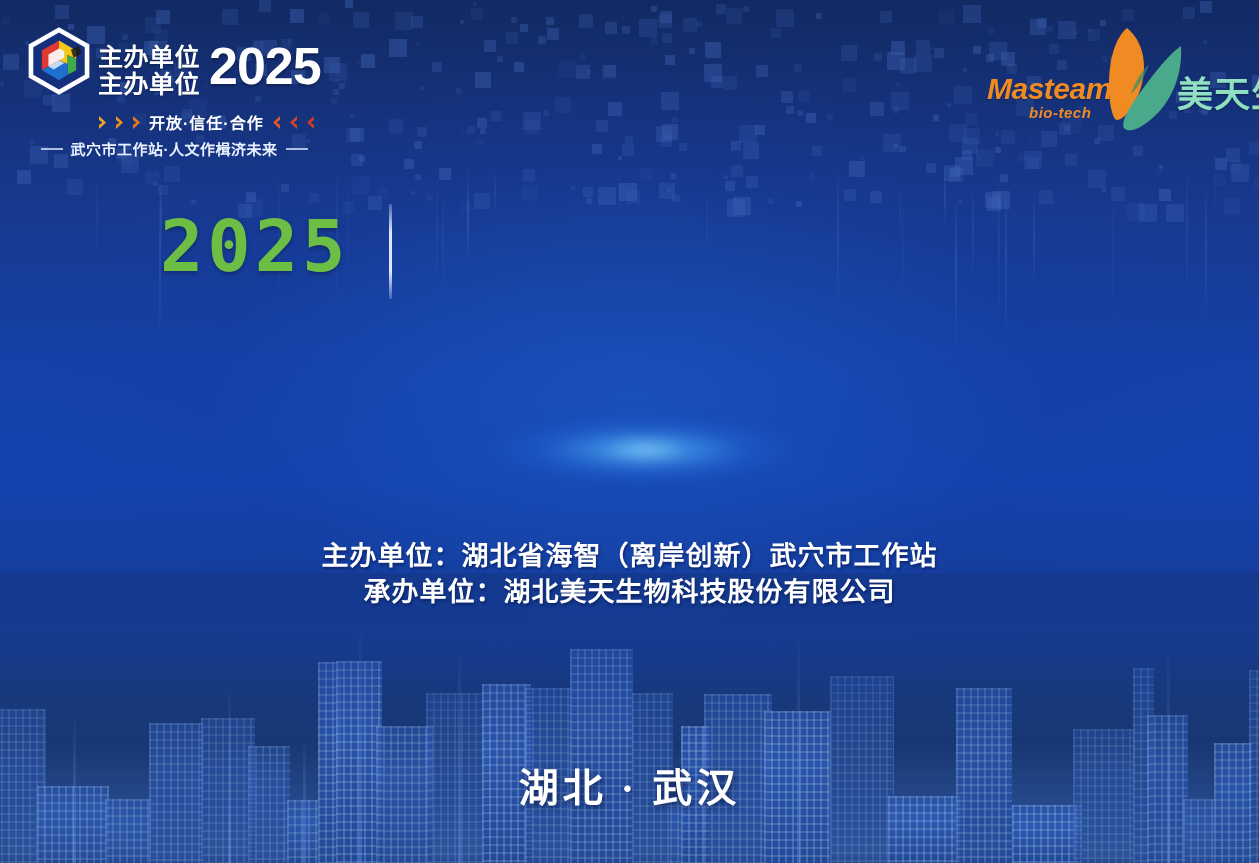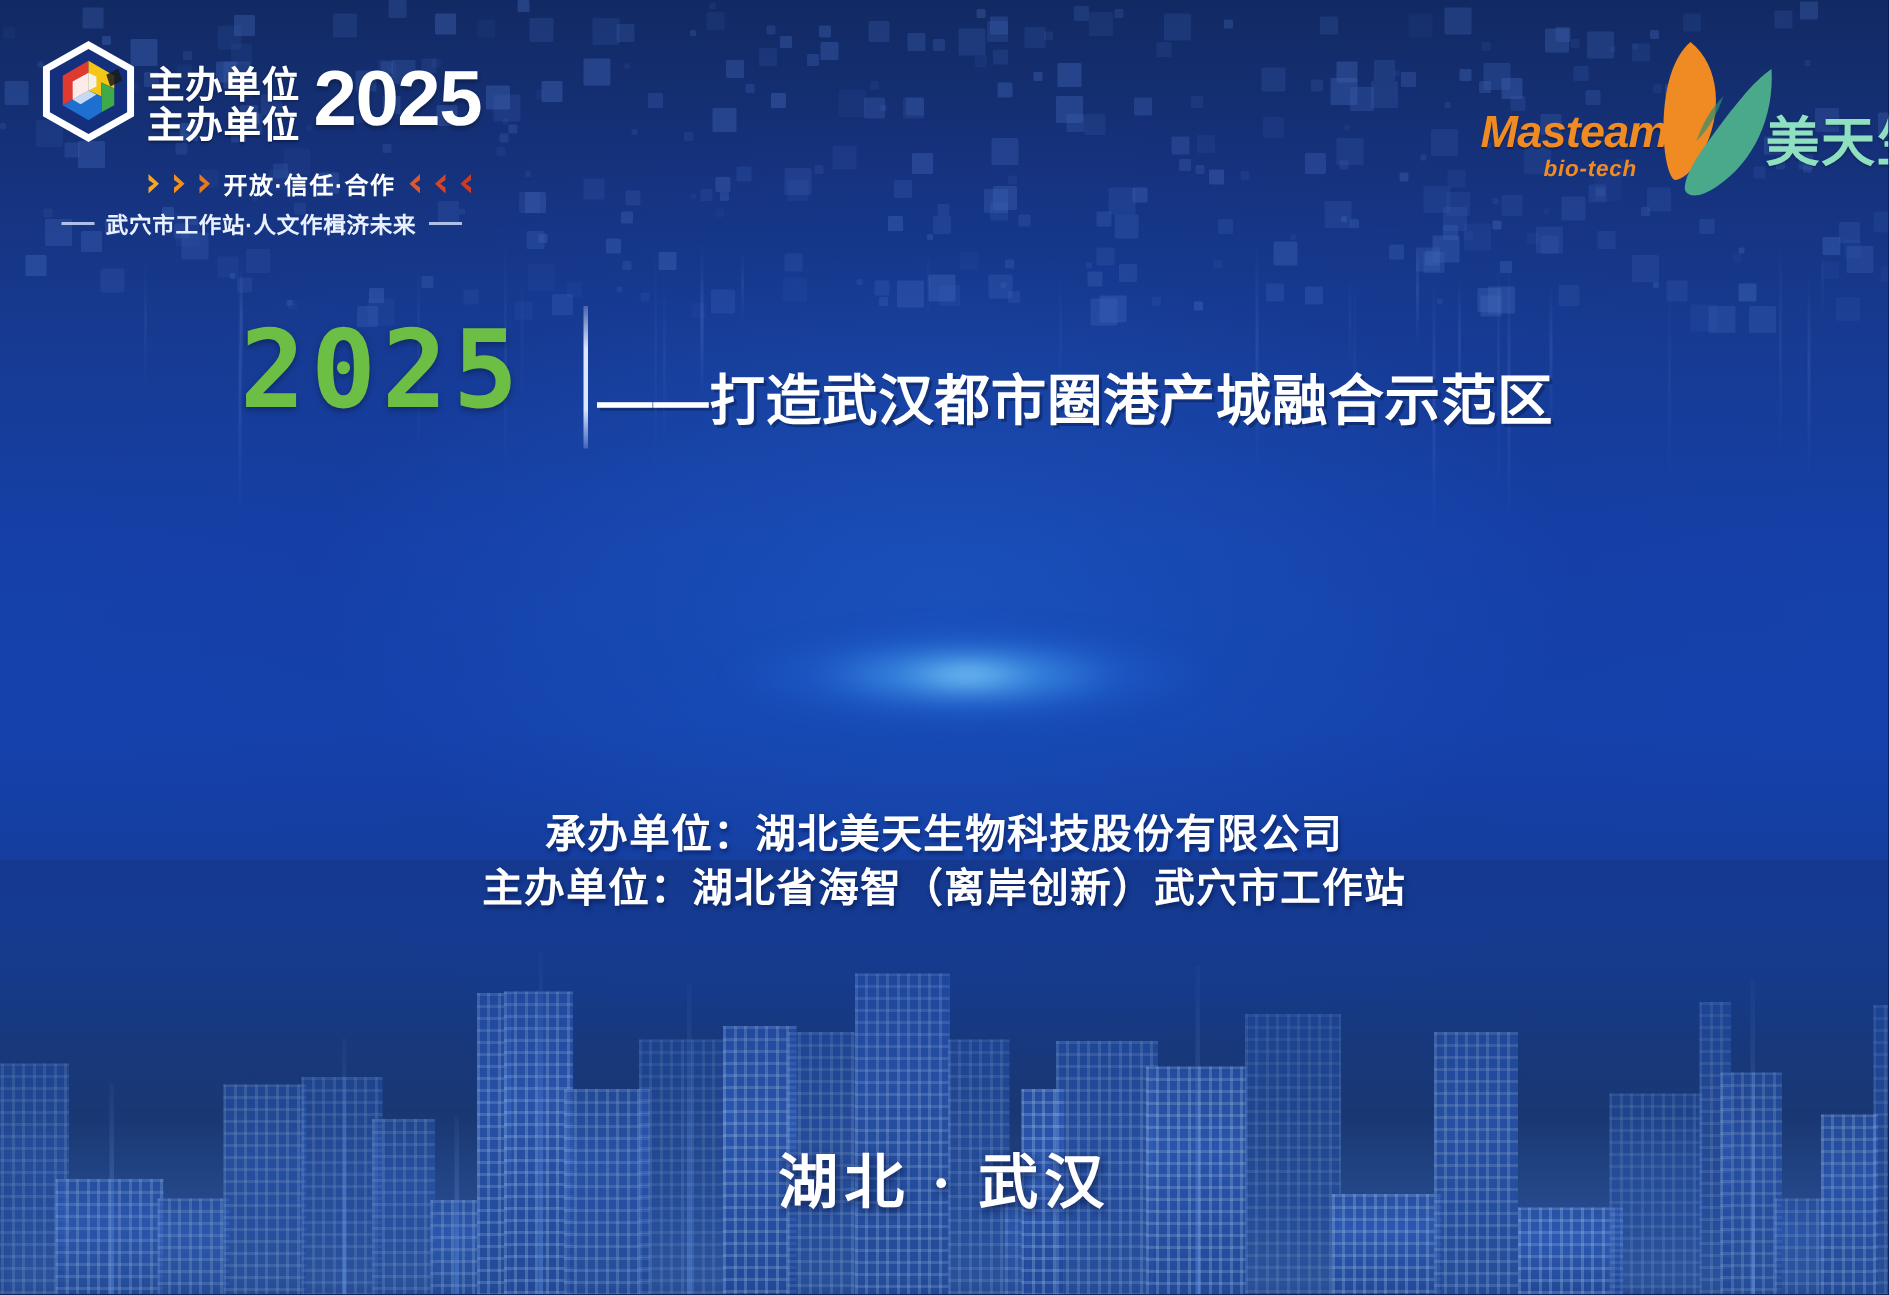--- a/index.html
+++ b/index.html
@@ -668,25 +668,24 @@
         <path d="M92,22 C94,54 80,84 56,100 C46,107 38,108 35,104 C32,100 38,86 50,70 C66,48 80,30 92,22 Z" fill="#4aa98a"></path>
         <path d="M60,40 C56,52 50,62 42,70 C46,58 52,48 60,40 Z" fill="#2f8f72" opacity=".7"></path>
       </svg>
     </div>
     <div class="mast-cn">美天生物</div>
   </div>
 
   <div class="theme-row">
     <div class="theme-year">2025</div>
     <div class="theme-div"></div>
-    <div class="theme-sub">——打造武汉都市圈港产城融合示范区</div>
   </div>
 
   <div class="title-glow"></div>
 
   <div class="orgs">
+    <div>主办单位：湖北省海智（离岸创新）武穴市工作站</div>
     <div>承办单位：湖北美天生物科技股份有限公司</div>
-    <div>主办单位：湖北省海智（离岸创新）武穴市工作站</div>
   </div>
 
   <div class="place-line">湖北 · 武汉</div>
 
 </div>
 
 </body></html>

